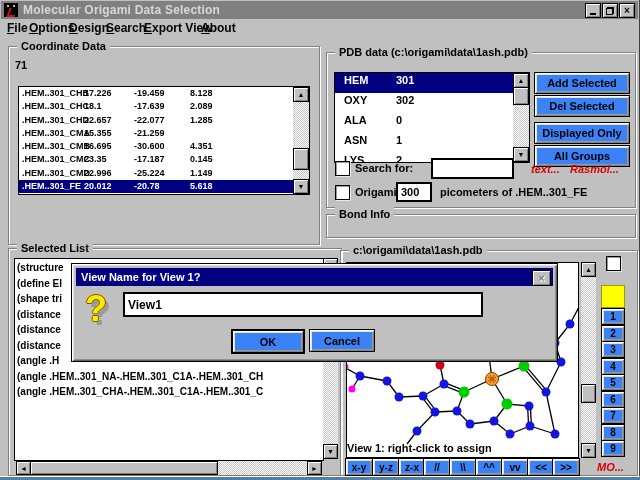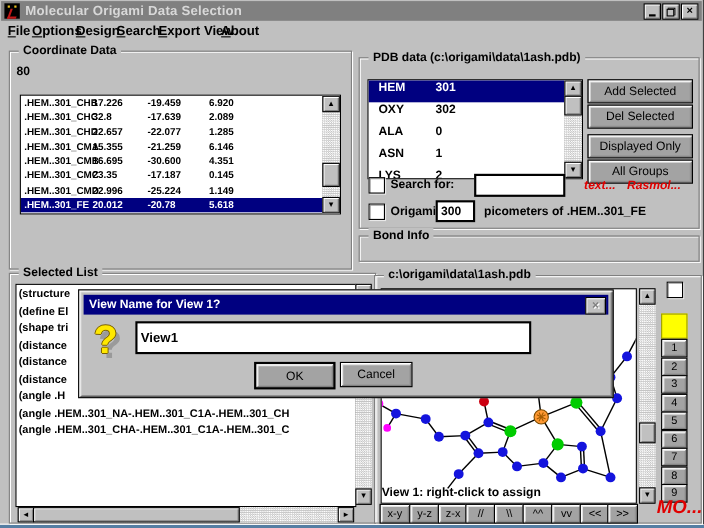--- a/index.html
+++ b/index.html
@@ -31,23 +31,23 @@
   .groupbox{position:absolute;border:1px solid #808080;box-shadow:inset 1px 1px 0 #fff,1px 1px 0 #fff}
   .grouplabel{position:absolute;top:-8px;left:8px;background:#c0c0c0;padding:0 4px;font-size:11px;line-height:14px;white-space:nowrap}
   
   .listbox{position:absolute;background:#fff;border:1px solid #000;overflow:hidden}
   .crow{display:grid;grid-template-columns:62px 50px 56px 1fr;height:13.25px;line-height:13.5px;
         font-size:9px;padding-left:3px;white-space:nowrap}
   .prow{display:grid;grid-template-columns:52px 1fr;height:20px;line-height:15px;font-size:11px;padding-left:9px}
   .srow{height:15.5px;line-height:15.5px;font-size:10px;padding-left:2px;white-space:nowrap;overflow:hidden}
   .sel{background:#000080;color:#fff}
   
-  .btn{position:absolute;background:#a3a3a3;border:1px solid #000;
+  .btn{position:absolute;background:#3b82f6;border:1px solid #000;
        box-shadow:inset 1px 1px 0 #fff,inset -1px -1px 0 #808080,inset 2px 2px 0 #e4e4e4,inset -2px -2px 0 #9a9a9a;
-       font-weight:normal;font-size:11px;display:flex;align-items:center;justify-content:center;color:#000}
+       font-weight:bold;font-size:11px;display:flex;align-items:center;justify-content:center;color:#000}
   .btn.default{border:2px solid #000}
   .tbtn{font-size:10px}
   .numbtn{font-size:10px}
   
   .track{position:absolute;background:#c0c0c0;background-image:repeating-conic-gradient(#fff 0% 25%,#c4c4c4 0% 50%);background-size:2px 2px}
   .sbtn{position:absolute;background:#c0c0c0;border:1px solid #000;
         box-shadow:inset 1px 1px 0 #fff,inset -1px -1px 0 #808080;
         display:flex;align-items:center;justify-content:center;font-size:7px;line-height:7px;color:#000}
   .sbtn.up::after{content:"▲"} .sbtn.down::after{content:"▼"}
   .sbtn.left::after{content:"◄"} .sbtn.right::after{content:"►"}
@@ -66,21 +66,21 @@
   .dlg-title{position:absolute;left:4px;top:4px;right:4px;height:18px;background:#000080;color:#fff;
              font-size:11px;display:flex;align-items:center;padding-left:5px}
   .dlg-close{position:absolute;right:2px;top:2px;width:17px;height:14px;background:#c0c0c0;border:1px solid #000;
              box-shadow:inset 1px 1px 0 #fff,inset -1px -1px 0 #808080;color:#808080;text-shadow:1px 1px 0 #fff;
              display:flex;align-items:center;justify-content:center;font-size:11px;line-height:11px}
   .qicon{position:absolute;left:13px;top:24px;font-size:36px;color:#ffe800;
          text-shadow:-1px 0 0 #7a6000,1px 0 0 #7a6000,0 -1px 0 #7a6000,0 1px 0 #7a6000,4px 4px 0 #9a9a9a}
   .yellowbox{position:absolute;left:601px;top:285px;width:22px;height:21px;background:#ffff00;border:1px solid #9a9a00}
   .canvas{position:absolute;left:346px;top:262px;width:233px;height:196px;background:#fff;border:1px solid #000;overflow:hidden;box-sizing:border-box}
   .status{position:absolute;left:0;right:0;bottom:3px;text-align:left;font-size:11px}
-  .molabel{position:absolute;left:597px;top:451px;font-size:17px}
+  .molabel{position:absolute;left:597px;top:461px;font-size:11px}
 </style>
 </head>
 <body>
 
 <div class="screen">
   <div class="win">
 
     <div class="titlebar">
       <div class="title-icon"></div>
       <div class="title-text">Molecular Origami Data Selection</div>
@@ -101,47 +101,46 @@
         <div class="menu-item" style="left: 6px;"><u>F</u>ile</div>
         <div class="menu-item" style="left: 28px;"><u>O</u>ptions</div>
         <div class="menu-item" style="left: 68px;"><u>D</u>esign</div>
         <div class="menu-item" style="left: 105px;"><u>S</u>earch</div>
         <div class="menu-item" style="left: 143px;"><u>E</u>xport View</div>
         <div class="menu-item" style="left: 200px;"><u>A</u>bout</div>
       </div>
 
     <div class="groupbox" style="left:8px;top:46px;width:310px;height:197px">
       <div class="grouplabel">Coordinate Data</div>
-      <div class="lbl" style="left:6px;top:12px">80</div>
+      <div class="lbl" style="left:6px;top:12px">71</div>
     </div>
     <div class="listbox" style="left:18px;top:86px;width:290px;height:107px">
       <div style="position:absolute;left:0;top:0;right:16px;bottom:0">
           <div class="crow">
             <span>.HEM..301_CHB</span>
             <span>17.226</span>
             <span>-19.459</span>
-            <span>6.920</span>
+            <span>8.128</span>
           </div>
           <div class="crow">
             <span>.HEM..301_CHC</span>
-            <span>32.8</span>
+            <span>18.1</span>
             <span>-17.639</span>
             <span>2.089</span>
           </div>
           <div class="crow">
             <span>.HEM..301_CHD</span>
             <span>22.657</span>
             <span>-22.077</span>
             <span>1.285</span>
           </div>
           <div class="crow">
             <span>.HEM..301_CMA</span>
             <span>15.355</span>
             <span>-21.259</span>
-            <span>6.146</span>
           </div>
           <div class="crow">
             <span>.HEM..301_CMB</span>
             <span>16.695</span>
             <span>-30.600</span>
             <span>4.351</span>
           </div>
           <div class="crow">
             <span>.HEM..301_CMC</span>
             <span>23.35</span>
@@ -363,19 +362,19 @@
       </div>
 
     <div class="dialog">
       <div class="dlg-title">
         <span>View Name for View 1?</span>
         <span class="dlg-close">
             <span>×</span>
           </span>
       </div>
       <div class="qicon">?</div>
-      <input class="field" style="left: 51px; top: 28px; width: 360px; height: 30px; font-size: 12px;" value="View1">
+      <input class="field" style="left: 51px; top: 28px; width: 360px; height: 25px; font-size: 12px;" value="View1">
       <div class="btn default" style="left:159px;top:65px;width:70px;height:21px">OK</div>
       <div class="btn" style="left:237px;top:65px;width:64px;height:21px">Cancel</div>
     </div>
 
   </div>
 </div>
 
 </body></html>

